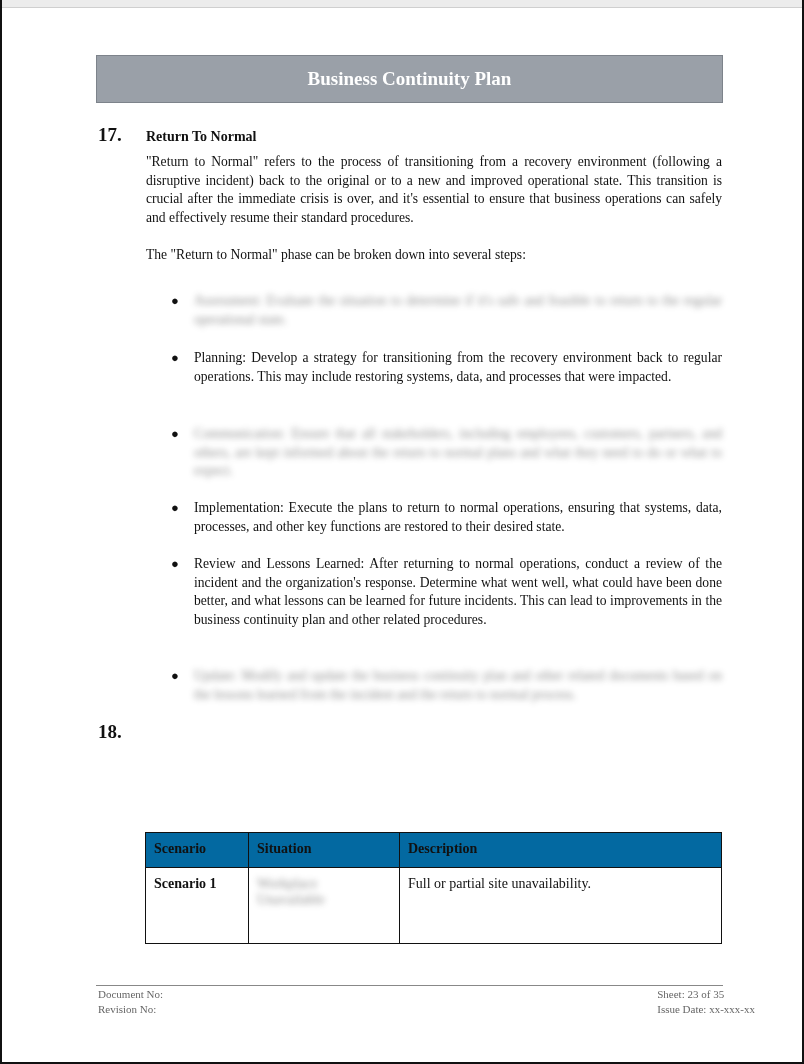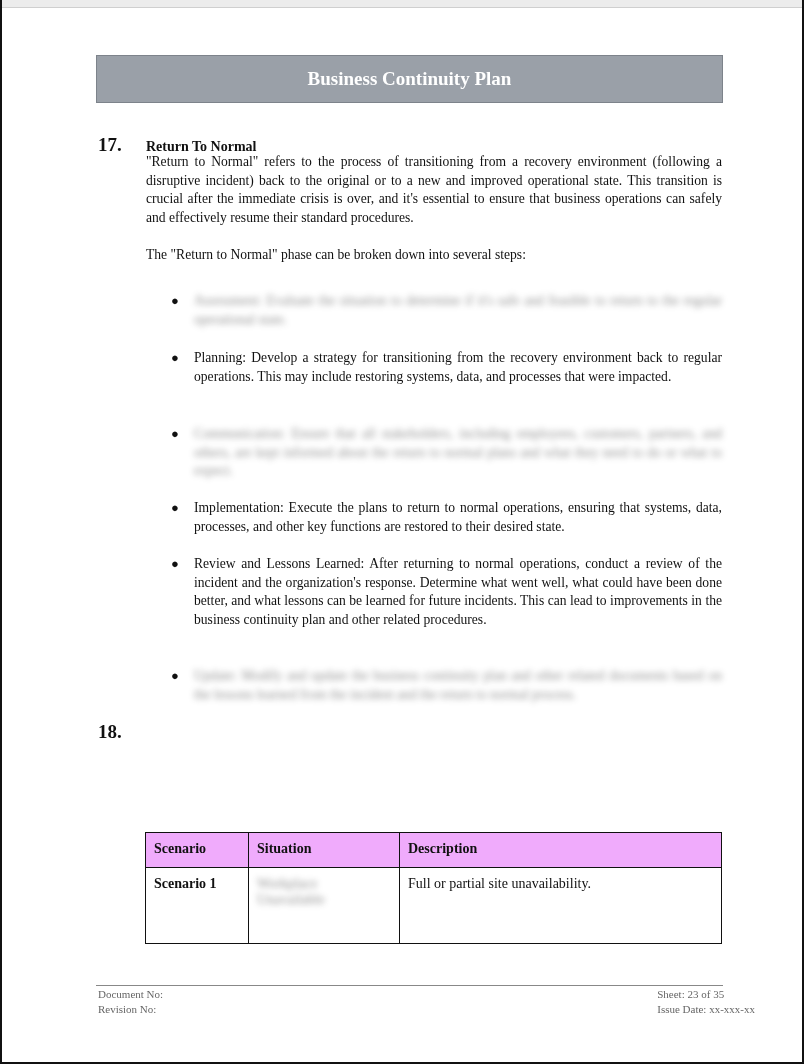--- a/index.html
+++ b/index.html
@@ -49,40 +49,40 @@
     .bullet .body { margin-left: 48px; }
     .bullet b { font-weight: normal; }
     .blur {
       filter: blur(3.2px); color: #333; opacity: 0.55;
     }
     table.scen {
       position: absolute; left: 145px; top: 832px; width: 577px; border-collapse: collapse;
       font-family: "Liberation Serif", serif; font-size: 14px;
     }
     table.scen th, table.scen td { border: 1px solid #111; vertical-align: top; text-align: left; padding: 8px 8px; }
-    table.scen th { background: #f0abfc; font-weight: bold; height: 18px; }
+    table.scen th { background: #0369a1; font-weight: bold; height: 18px; }
     table.scen td { height: 59px; }
     .footer-line { position: absolute; left: 96px; top: 985px; width: 627px; height: 1px; background: #888; }
     .footer { position: absolute; font-size: 11px; color: #666; font-family: "Liberation Serif", serif; line-height: 15px; }
     .footer.left { left: 98px; top: 987px; }
     .footer.right { right: 82px; top: 987px; }
   </style>
 </head>
 <body>
 
 <div class="topstrip"></div>
 <div class="frame"></div>
 
 <div class="page">
 
   <div class="title-bar">
     <span>Business Continuity Plan</span>
   </div>
 
-  <div class="section-head" style="top:124px;margin-top:10px;">
+  <div class="section-head" style="top:124px;">
     <span class="num">17.</span>
     <span class="txt">Return To Normal</span>
   </div>
 
   <p class="para" style="top:153px; margin:0;">"Return to Normal" refers to the process of transitioning from a recovery environment (following a disruptive incident) back to the original or to a new and improved operational state. This transition is crucial after the immediate crisis is over, and it's essential to ensure that business operations can safely and effectively resume their standard procedures.</p>
   <p class="para" style="top:246px; margin:0;">The "Return to Normal" phase can be broken down into several steps:</p>
 
   <div class="bullet-list">
     <div class="bullet" style="top:292px;">
       <span class="dot">●</span>

